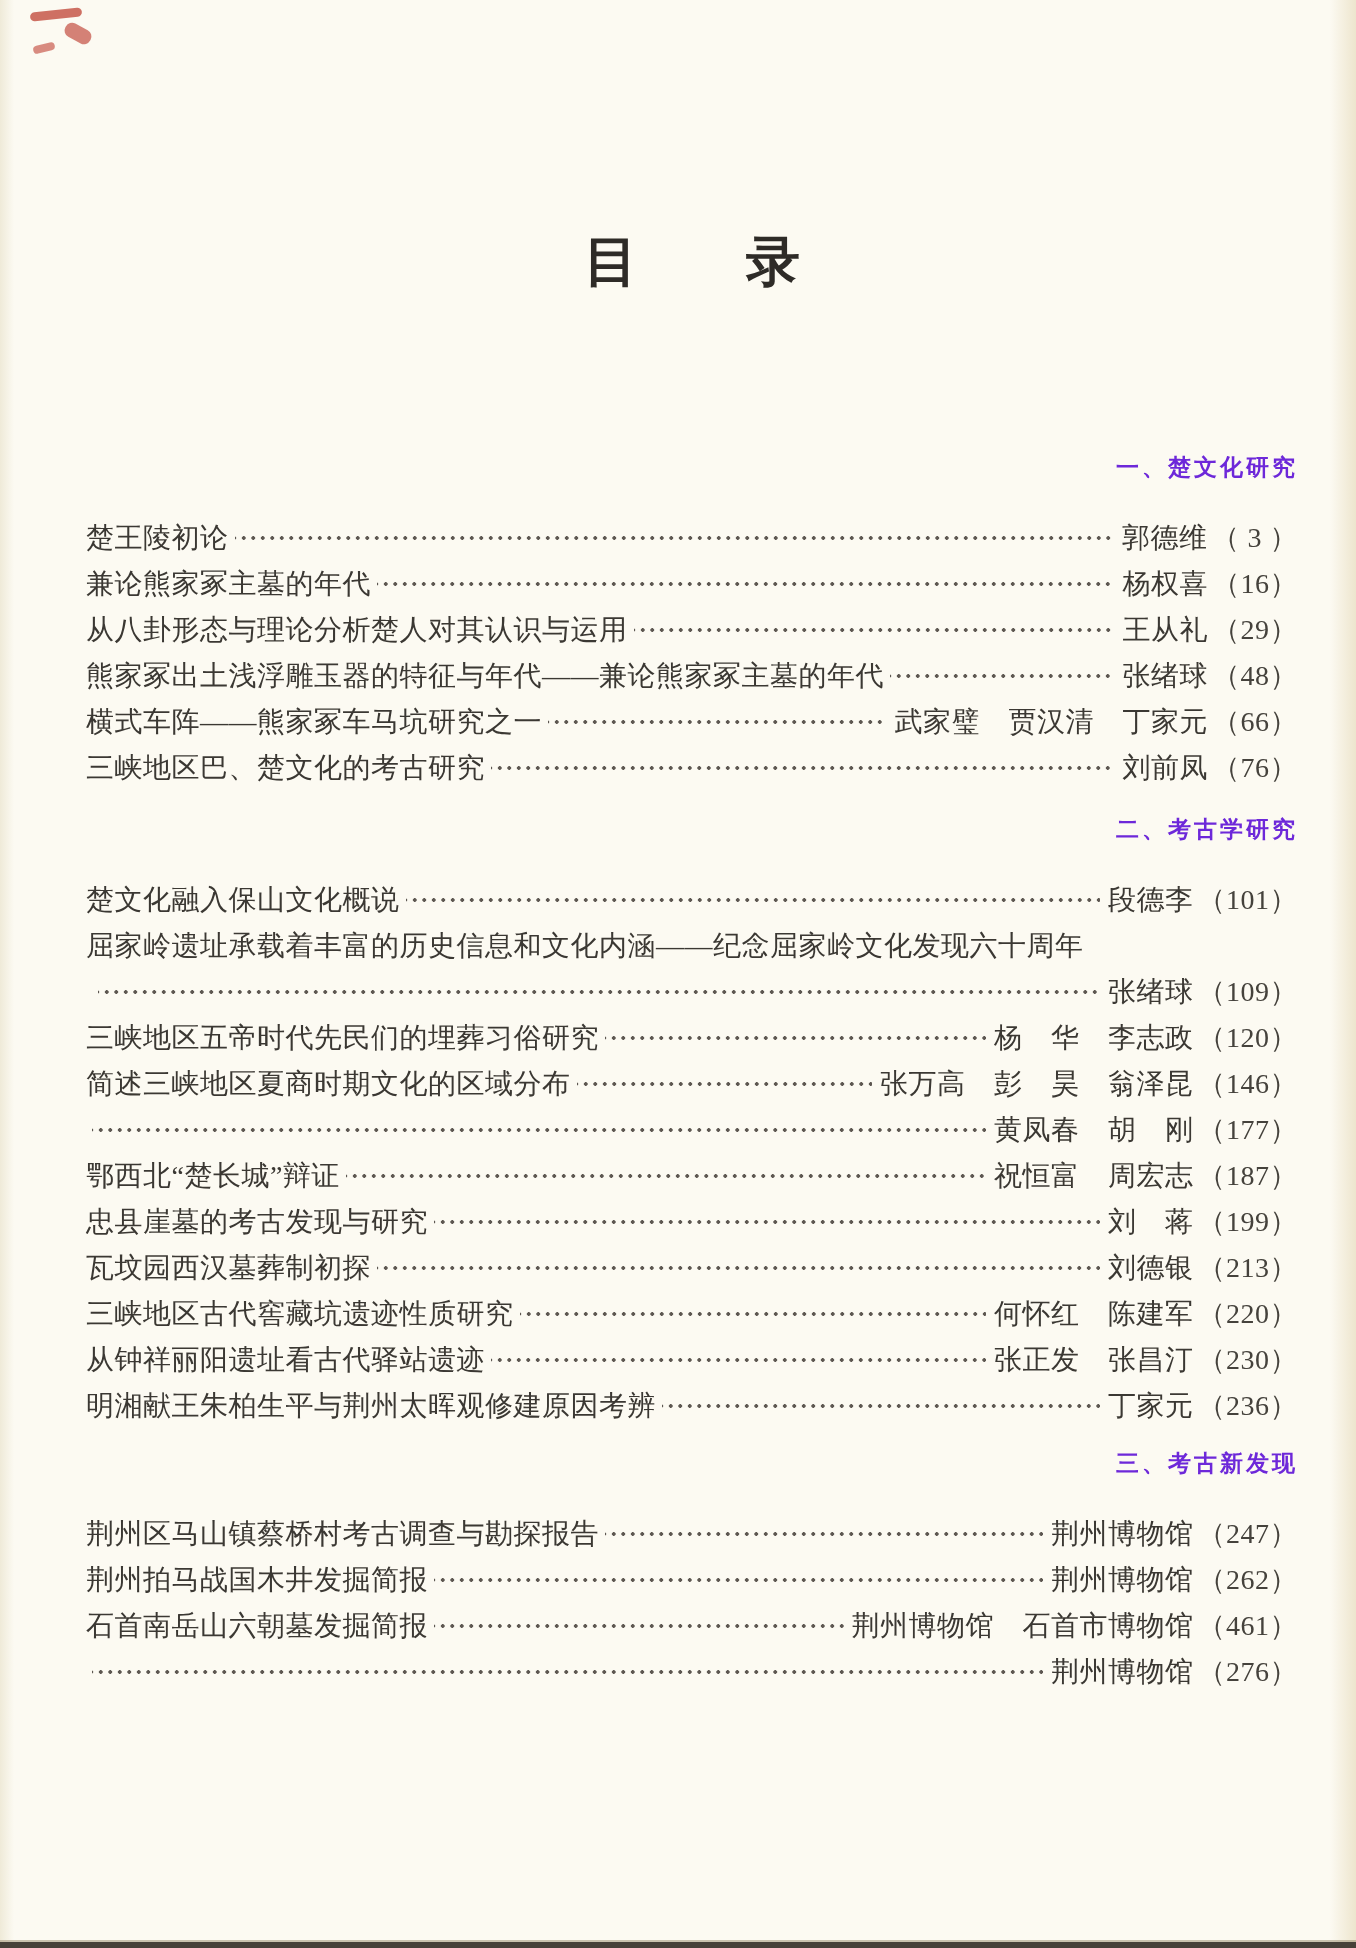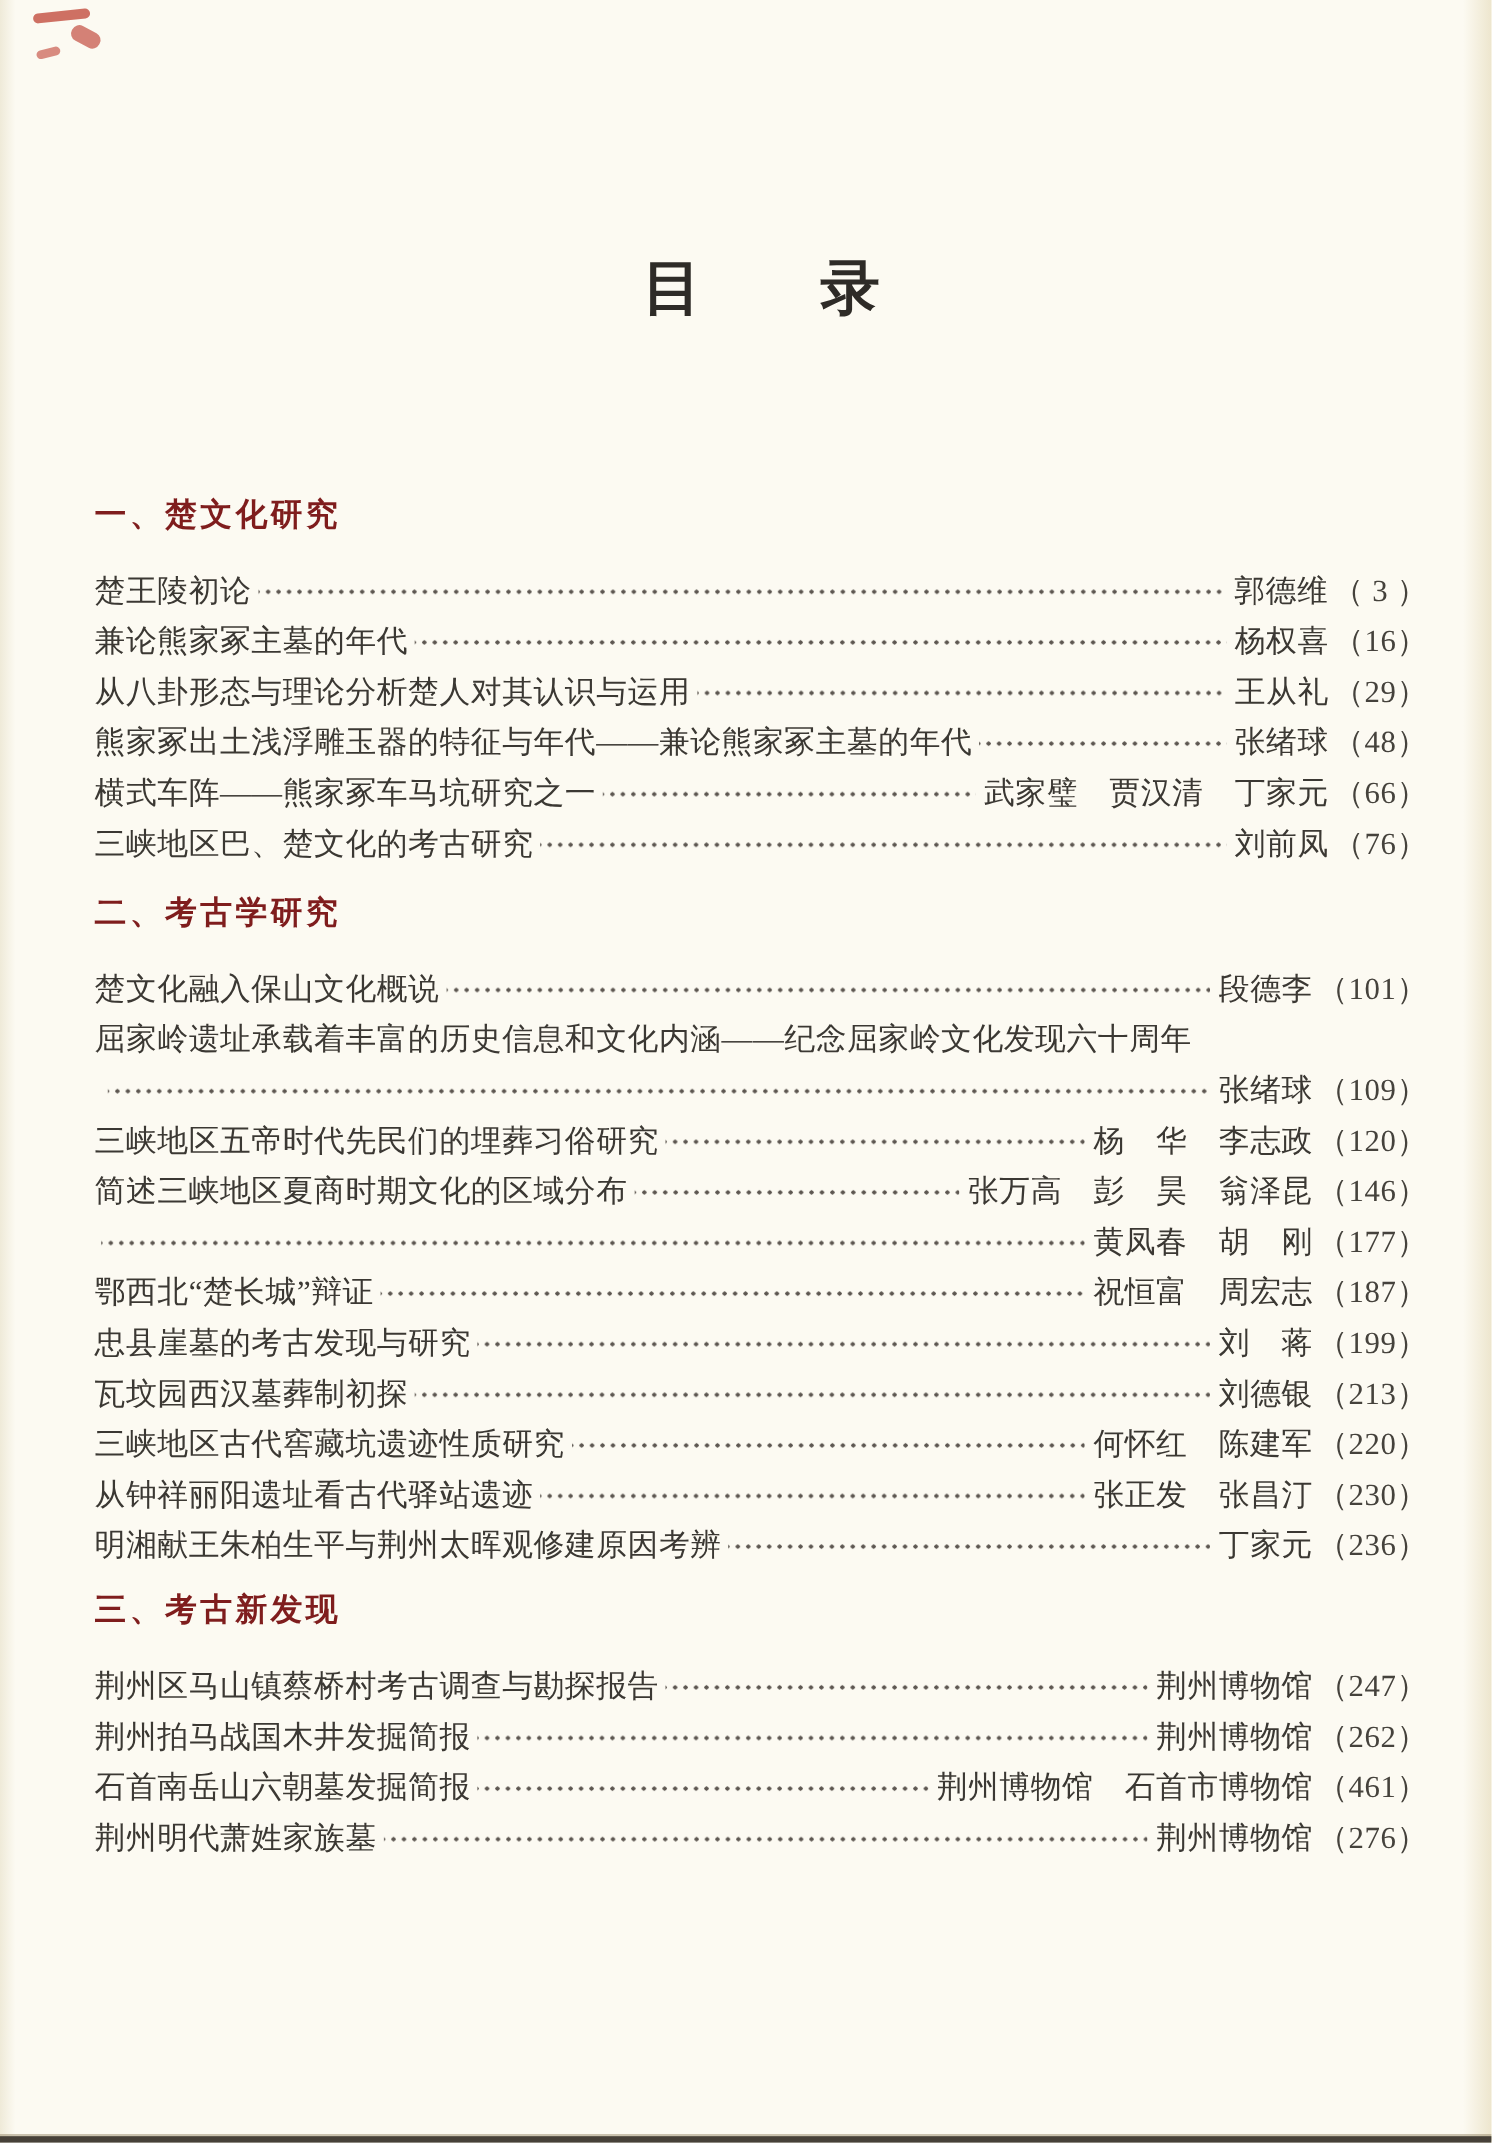--- a/index.html
+++ b/index.html
@@ -25,22 +25,22 @@
   .content{position:absolute;left:86px;right:58px;top:0;}
 
   .toc-title{
     margin-top:226px;
     display:flex;justify-content:center;gap:108px;
     font-size:54px;font-weight:700;color:#2e2b27;
     font-family:"DejaVu Serif","Liberation Serif",serif;
   }
 
   .section-heading{
-    text-align:left;
-    font-size:29px;font-weight:700;color:#7f1d1d;
+    text-align:right;
+    font-size:23px;font-weight:700;color:#6d28d9;
     letter-spacing:3px;
     font-family:"DejaVu Sans","Liberation Sans",sans-serif;
     height:44px;line-height:44px;
   }
   .sec-0 .section-heading{margin-top:146px;}
   .sec-1 .section-heading{margin-top:16px;}
   .sec-2 .section-heading{margin-top:12px;}
   .entries{margin-top:26px;}
 
   .entry{
@@ -204,21 +204,20 @@
             <span class="authors">荆州博物馆</span>
             <span class="pg">（262）</span>
           </div>
           <div class="entry">
             <span class="t">石首南岳山六朝墓发掘简报</span>
             <span class="leader"></span>
             <span class="authors">荆州博物馆　石首市博物馆</span>
             <span class="pg">（461）</span>
           </div>
           <div class="entry">
-            <span class="t">荆州明代萧姓家族墓</span>
             <span class="leader"></span>
             <span class="authors">荆州博物馆</span>
             <span class="pg">（276）</span>
           </div>
         </div>
       </div>
     </div>
 </div>
 
 </body></html>

